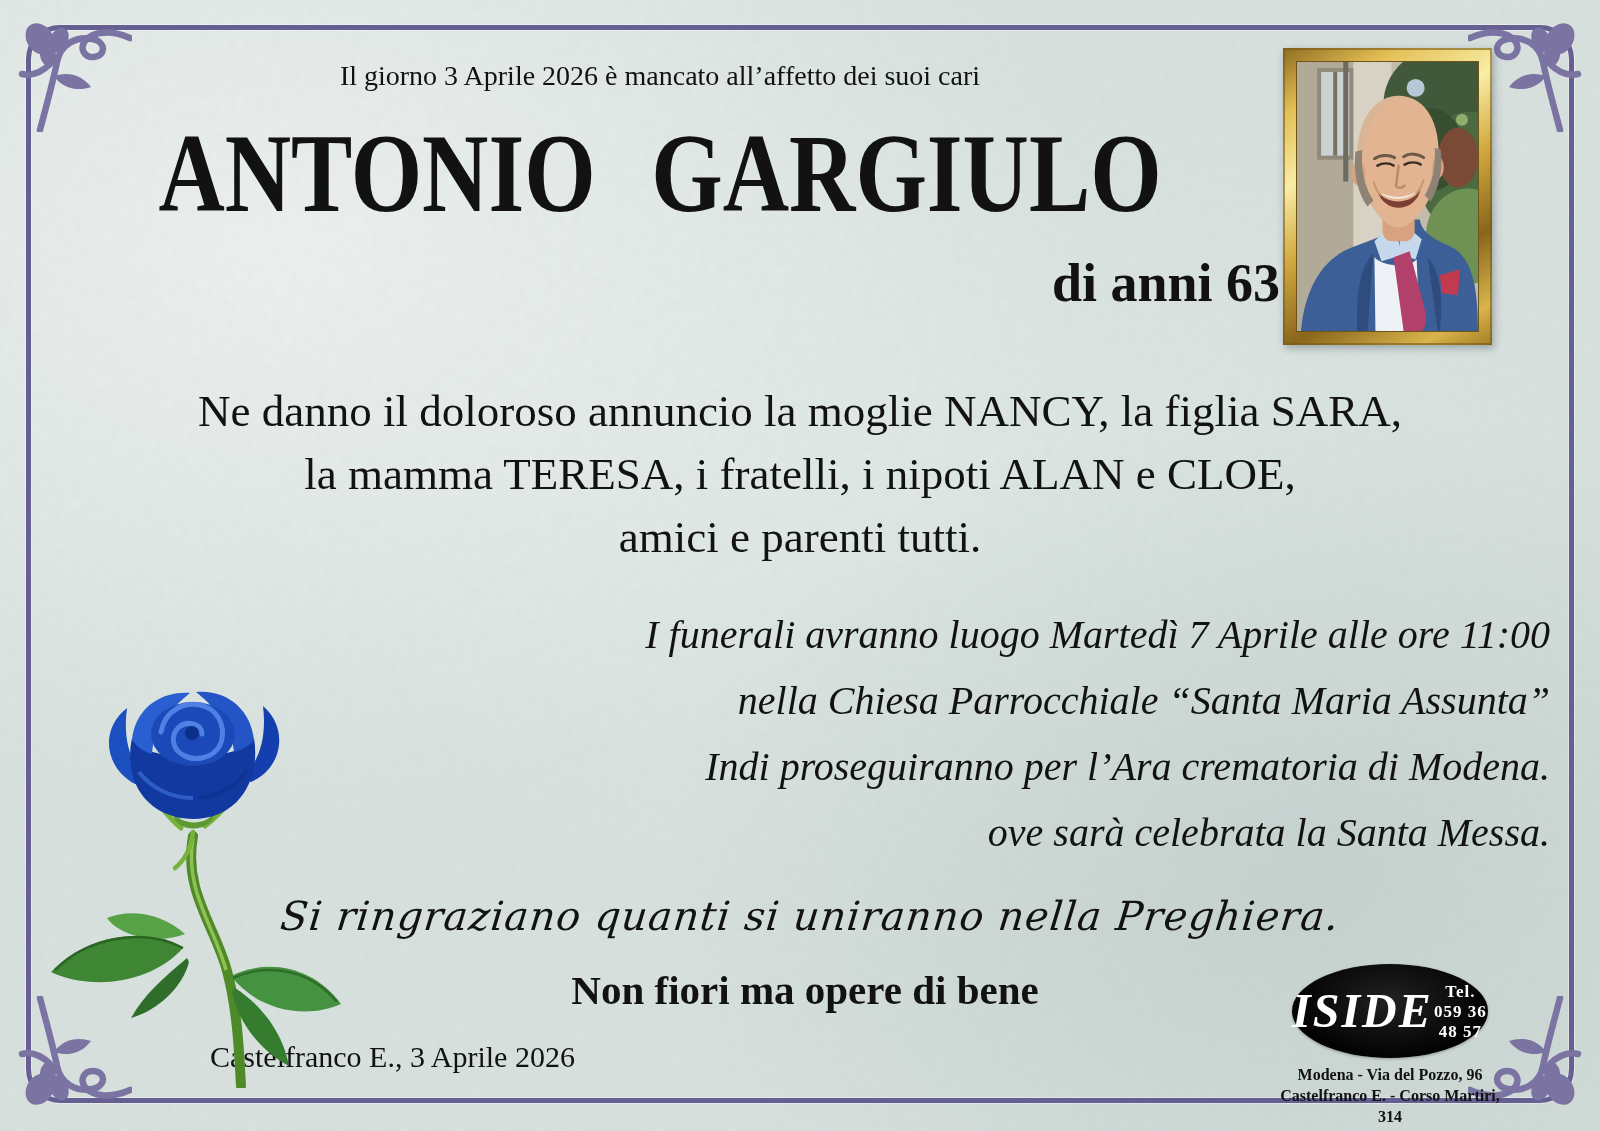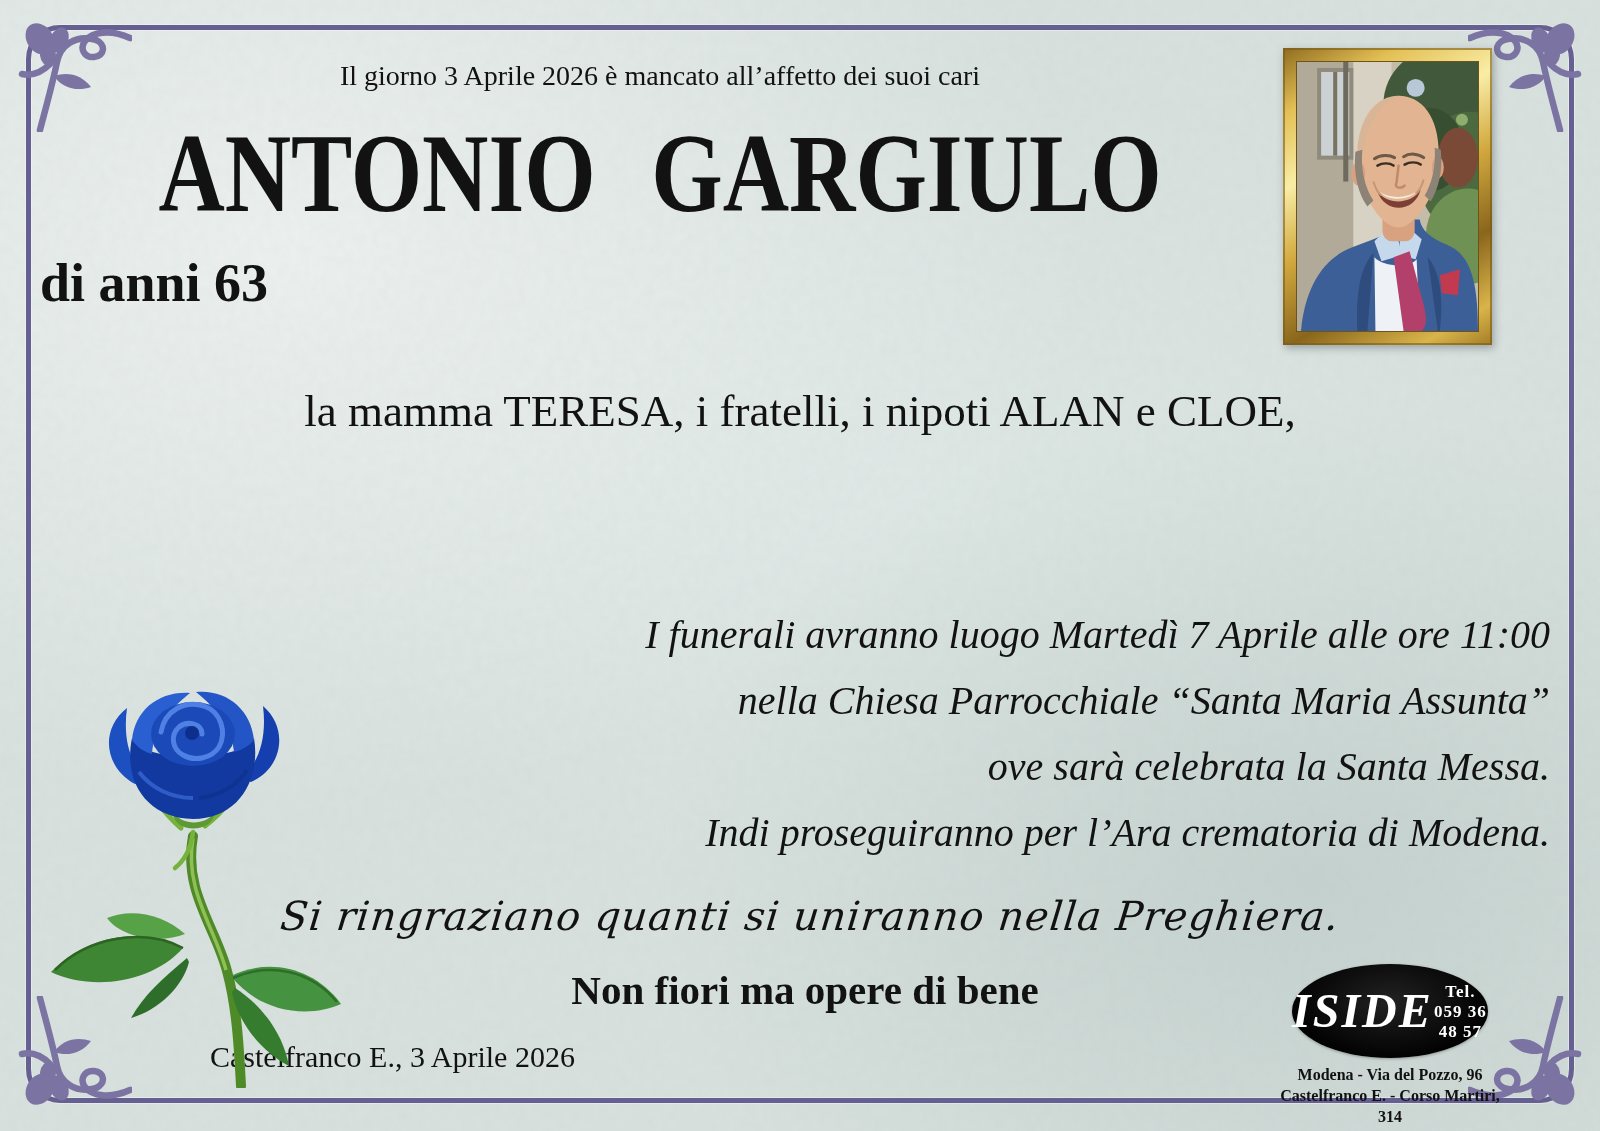--- a/index.html
+++ b/index.html
@@ -27,21 +27,21 @@
   .fl-bl{left:12px;bottom:15px;transform:scaleY(-1);}
   .fl-br{right:12px;bottom:15px;transform:scale(-1,-1);}
 
   .intro{position:absolute;top:60px;left:40px;width:1240px;text-align:center;font-size:28px;}
   .name{
     position:absolute;top:112px;left:20px;width:1280px;margin:0;
     text-align:center;font-size:112px;font-weight:bold;line-height:1.1;
     word-spacing:40px;white-space:nowrap;
     transform:scaleX(0.82);transform-origin:50% 50%;
   }
-  .age{position:absolute;top:252px;left:40px;width:1240px;text-align:left;font-size:54px;font-weight:bold;}
+  .age{position:absolute;top:252px;left:40px;width:1240px;text-align:right;font-size:54px;font-weight:bold;}
 
   .photo-frame{
     position:absolute;left:1283px;top:48px;width:209px;height:297px;box-sizing:border-box;
     padding:13px;
     background:linear-gradient(150deg,#8f6c1f 0%,#e3c055 16%,#f9eda6 34%,#d2a93f 52%,#8a661c 72%,#d9b44a 90%,#a37c26 100%);
     box-shadow:2px 3px 8px rgba(40,50,55,0.35), inset 0 0 0 2px rgba(120,90,25,0.6);
   }
   .photo-inner{width:100%;height:100%;border:1px solid #6d551a;box-sizing:border-box;overflow:hidden;background:#c9c2b2;}
   .photo-inner svg{display:block;width:100%;height:100%;}
 
@@ -160,28 +160,30 @@
         <path d="M101,104 L99,121 C96,126 103,128 107,124" stroke="#c08b68" stroke-width="2.5" fill="none" stroke-linecap="round"></path>
         <path d="M80,130 C90,144 114,143 123,128 C117,152 87,152 80,130 Z" fill="#7c3f33"></path>
         <path d="M82,130 C92,138 112,137 121,128 C112,140 90,140 82,130 Z" fill="#f3ede2"></path>
         <path d="M76,120 C78,127 80,131 84,134" stroke="#c89672" stroke-width="2" fill="none"></path>
         <path d="M126,118 C124,125 122,129 118,132" stroke="#c89672" stroke-width="2" fill="none"></path>
       </svg>
     </div>
   </div>
 
   <div class="family">
+    <div>Ne danno il doloroso annuncio la moglie NANCY, la figlia SARA,</div>
     <div>la mamma TERESA, i fratelli, i nipoti ALAN e CLOE,</div>
+    <div>amici e parenti tutti.</div>
   </div>
 
   <div class="funeral">
     <div>I funerali avranno luogo Martedì 7 Aprile alle ore 11:00</div>
     <div>nella Chiesa Parrocchiale “Santa Maria Assunta”</div>
+    <div>Indi proseguiranno per l’Ara crematoria di Modena.</div>
     <div>ove sarà celebrata la Santa Messa.</div>
-    <div>Indi proseguiranno per l’Ara crematoria di Modena.</div>
   </div>
 
   <div class="thanks">Si ringraziano quanti si uniranno nella Preghiera.</div>
   <div class="charity">Non fiori ma opere di bene</div>
   <div class="dateplace">Castelfranco E., 3 Aprile 2026</div>
 
   <svg class="rose" viewBox="0 0 318 412">
 
     <path d="M158,160 C148,215 180,250 192,295 C202,332 204,372 206,410" stroke="#4e8a27" stroke-width="10" fill="none" stroke-linecap="round"></path>
     <path d="M158,162 C149,214 179,250 191,294" stroke="#9cc95e" stroke-width="3.5" fill="none" opacity="0.85"></path>

